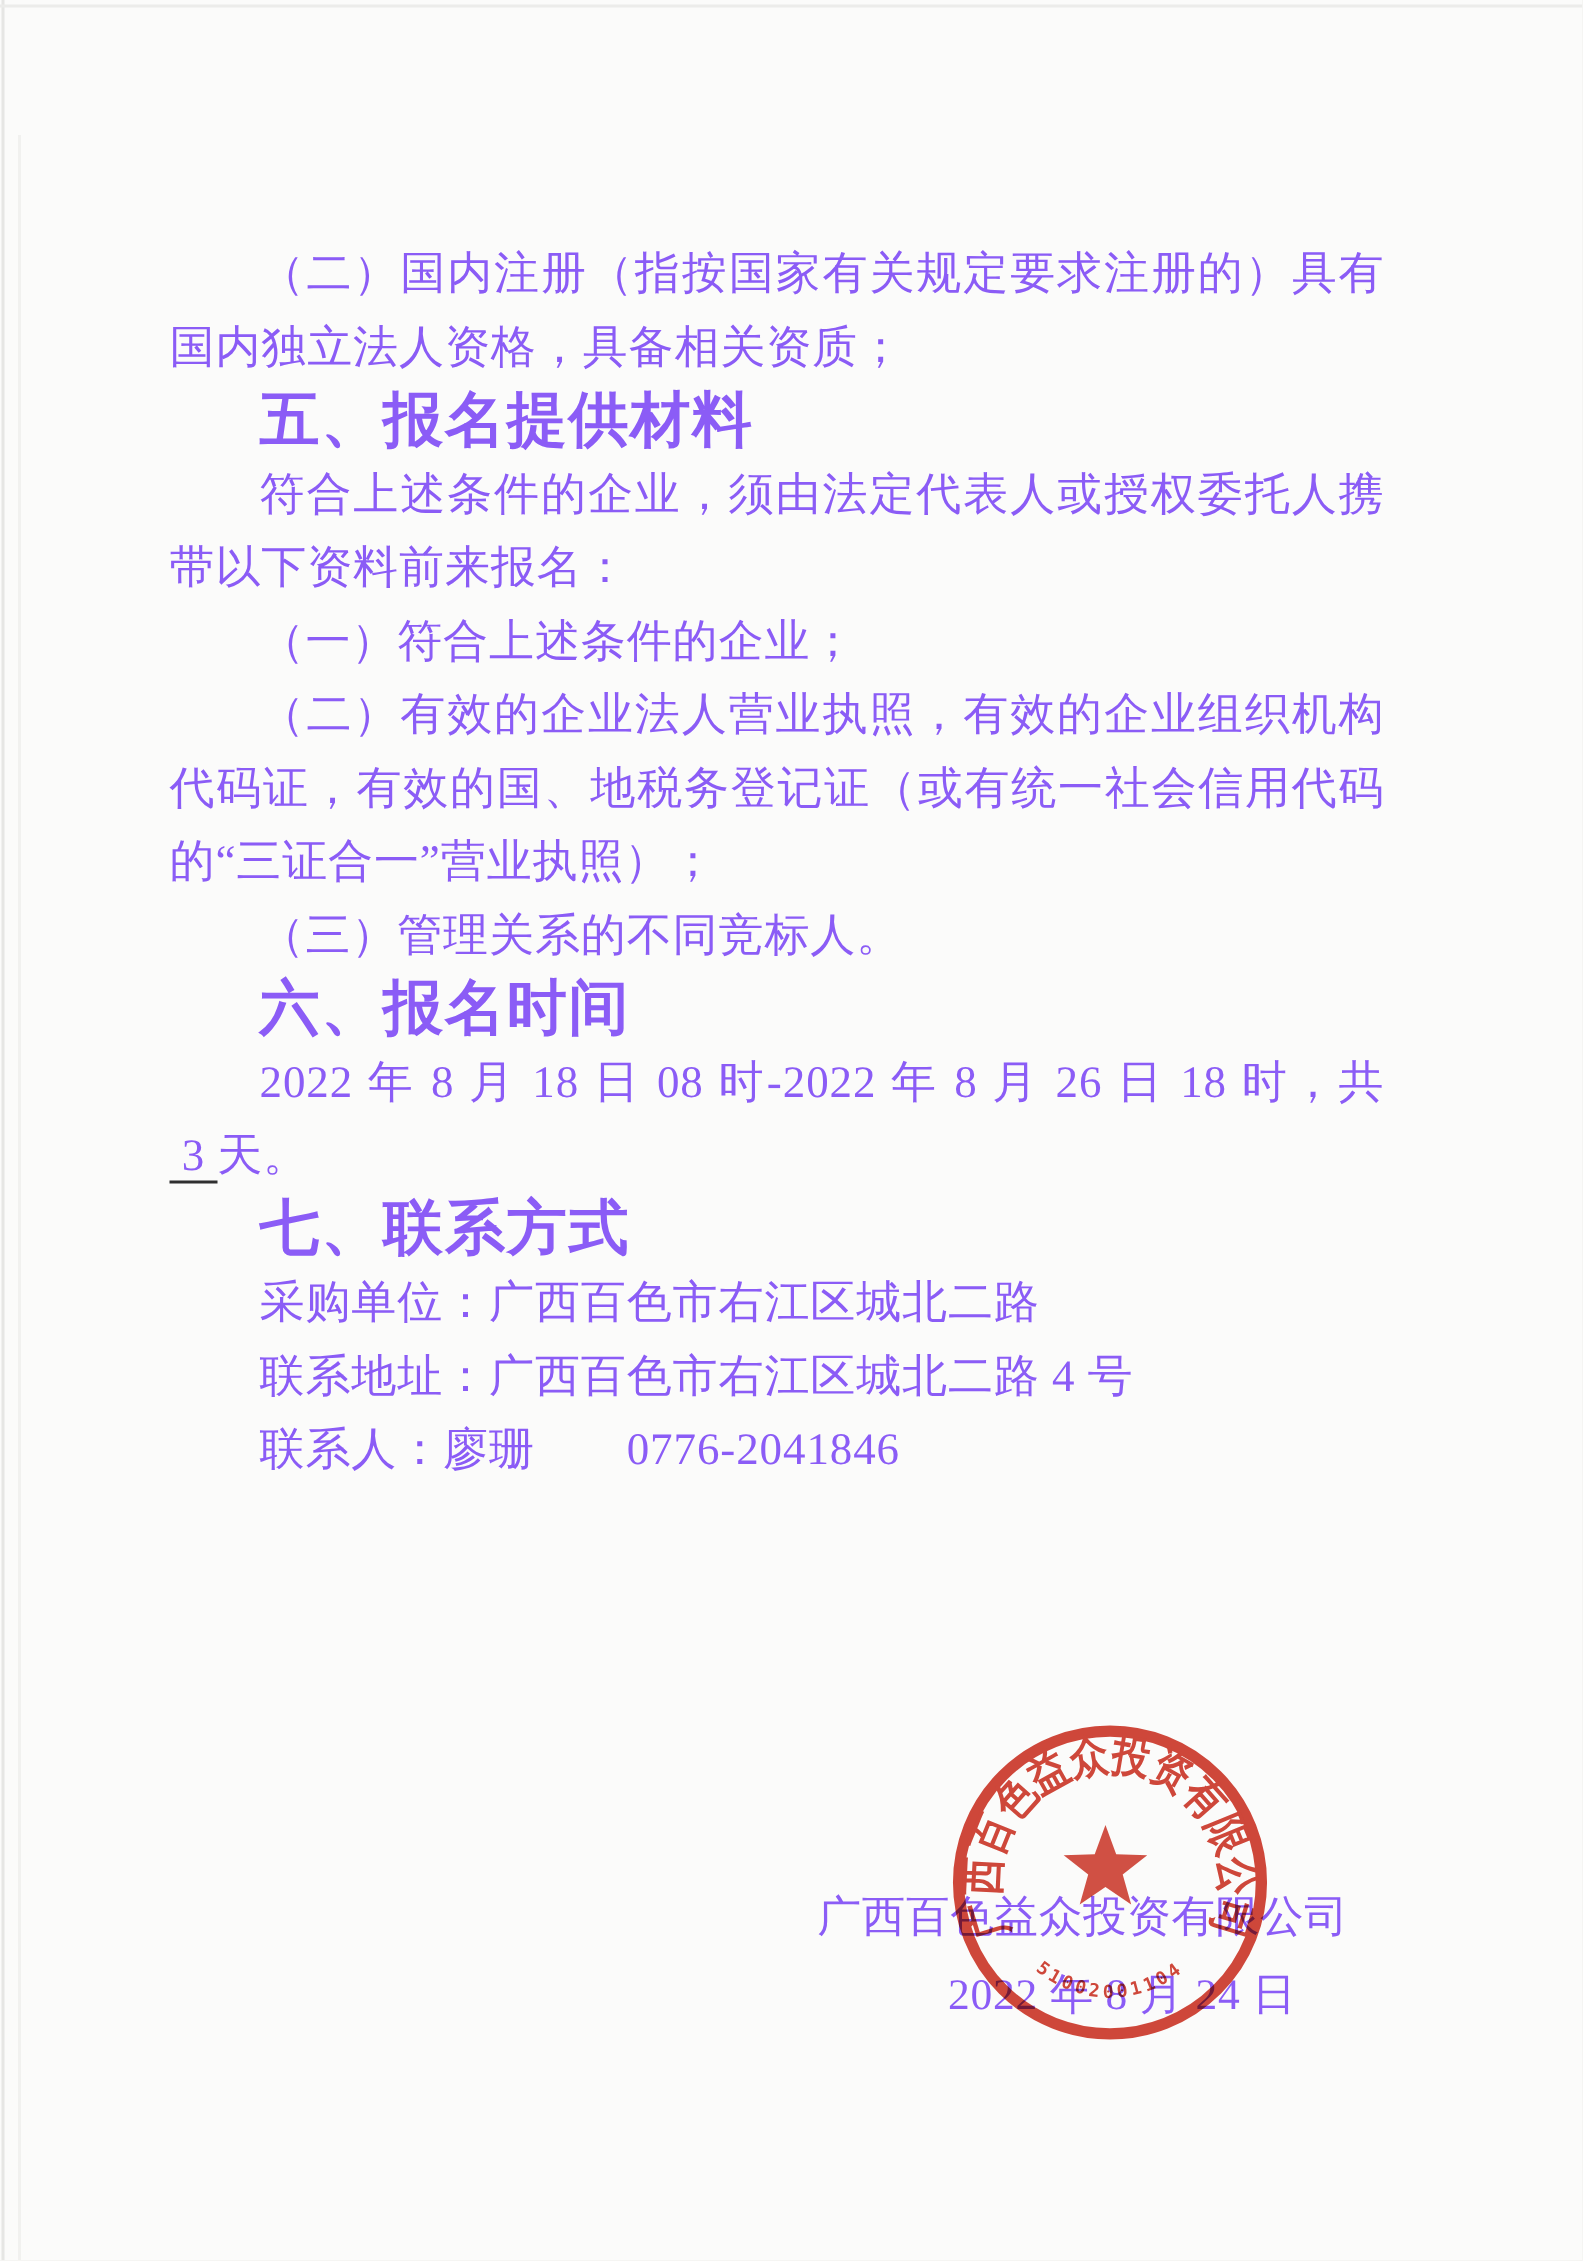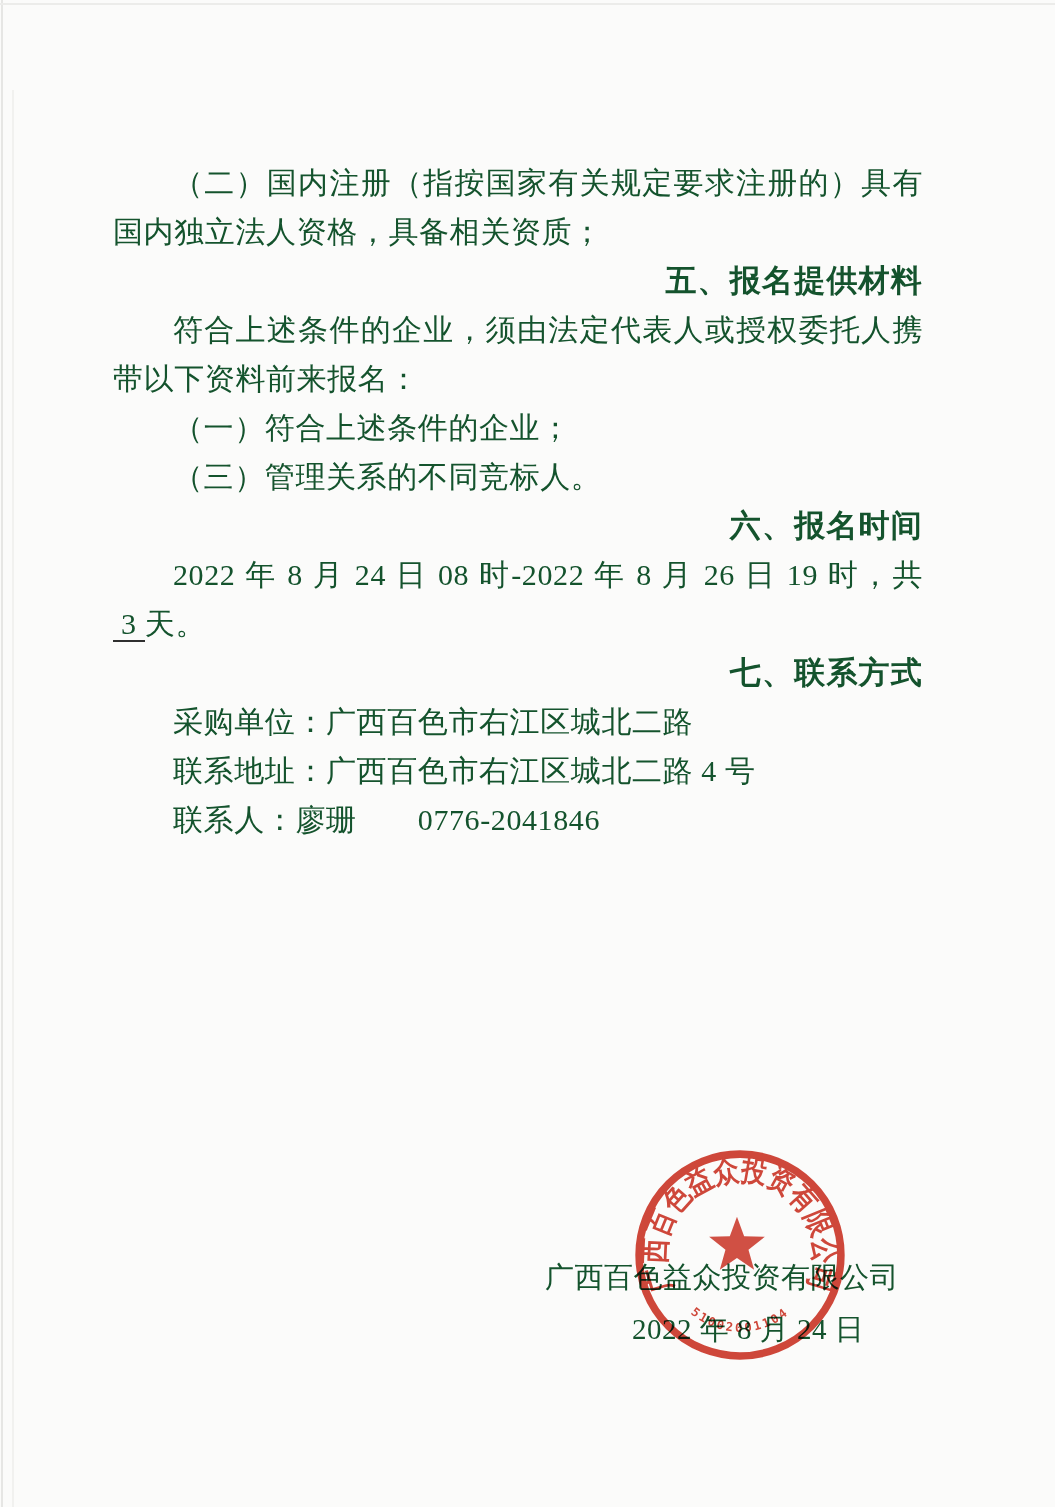--- a/index.html
+++ b/index.html
@@ -1,35 +1,35 @@
 <!DOCTYPE html>
 <html><head>
 <meta charset="utf-8">
 <style>
   html,body{margin:0;padding:0;background:#efefed;}
   .page{
     position:relative;width:1055px;height:1507px;overflow:hidden;
     background:#fbfbfa;
     font-family:"Liberation Serif","DejaVu Serif",serif;
-    color:#14532d;
+    color:#8b5cf6;
   }
   
   .edge-v1{position:absolute;left:1px;top:0;width:2px;height:100%;background:#e6e6e4;}
   .edge-v2{position:absolute;left:12px;top:90px;width:2px;height:1417px;background:#f1f1ef;}
   .edge-h1{position:absolute;left:0;top:3px;width:100%;height:2px;background:#ececea;}
 
   .doc{
     position:absolute;left:113px;top:158px;width:810px;
     font-size:30px;line-height:49px;letter-spacing:.6px;
     text-align:justify;text-justify:inter-ideograph;
   }
   .doc p{margin:0;text-indent:60px;}
   .doc p.heading{
     font-family:"Liberation Sans","DejaVu Sans",sans-serif;
-    font-weight:700;font-size:31px;letter-spacing:1.2px;text-align:right;
+    font-weight:700;font-size:40px;letter-spacing:1.2px;text-align:left;
   }
   .u{white-space:pre;border-bottom:2px solid #2f2f2f;}
 
   .sig-company{
     position:absolute;left:545px;top:1258px;
     font-size:29px;letter-spacing:.5px;white-space:nowrap;
   }
   .sig-date{
     position:absolute;left:632px;top:1310px;
     font-size:29px;letter-spacing:.5px;white-space:nowrap;
@@ -56,23 +56,24 @@
 <div class="page">
   <div class="edge-v1"></div>
   <div class="edge-v2"></div>
   <div class="edge-h1"></div>
 
   <div class="doc">
     <p>（二）国内注册（指按国家有关规定要求注册的）具有国内独立法人资格，具备相关资质；</p>
     <p class="heading">五、报名提供材料</p>
     <p>符合上述条件的企业，须由法定代表人或授权委托人携带以下资料前来报名：</p>
     <p>（一）符合上述条件的企业；</p>
+    <p>（二）有效的企业法人营业执照，有效的企业组织机构代码证，有效的国、地税务登记证（或有统一社会信用代码的“三证合一”营业执照）；</p>
     <p>（三）管理关系的不同竞标人。</p>
     <p class="heading">六、报名时间</p>
-    <p><span>2022 年 8 月 24 日 08 时-2022 年 8 月 26 日 19 时，共</span><span class="u"> 3 </span><span>天。</span></p>
+    <p><span>2022 年 8 月 18 日 08 时-2022 年 8 月 26 日 18 时，共</span><span class="u"> 3 </span><span>天。</span></p>
     <p class="heading">七、联系方式</p>
     <p>采购单位：广西百色市右江区城北二路</p>
     <p>联系地址：广西百色市右江区城北二路 4 号</p>
     <p>联系人：廖珊　　0776-2041846</p>
   </div>
 
   <div class="sig-company">广西百色益众投资有限公司</div>
   <div class="sig-date">2022 年 8 月 24 日</div>
 
   <svg class="seal" viewBox="0 0 220 220">

